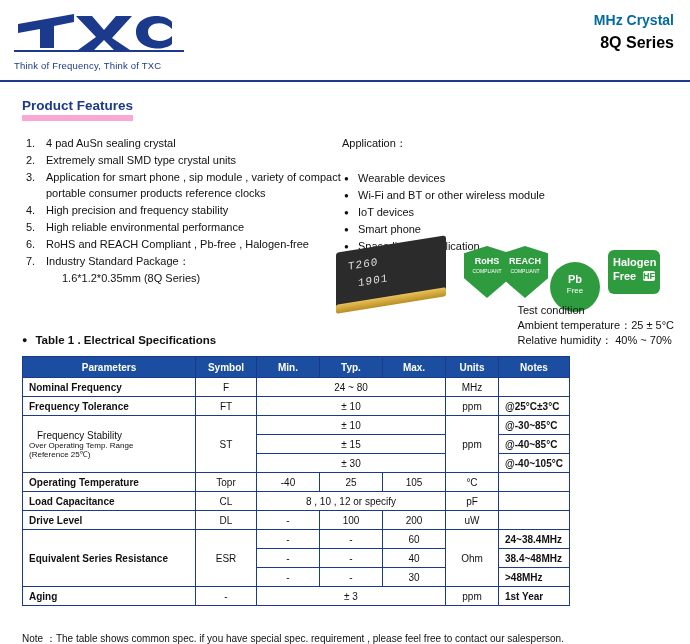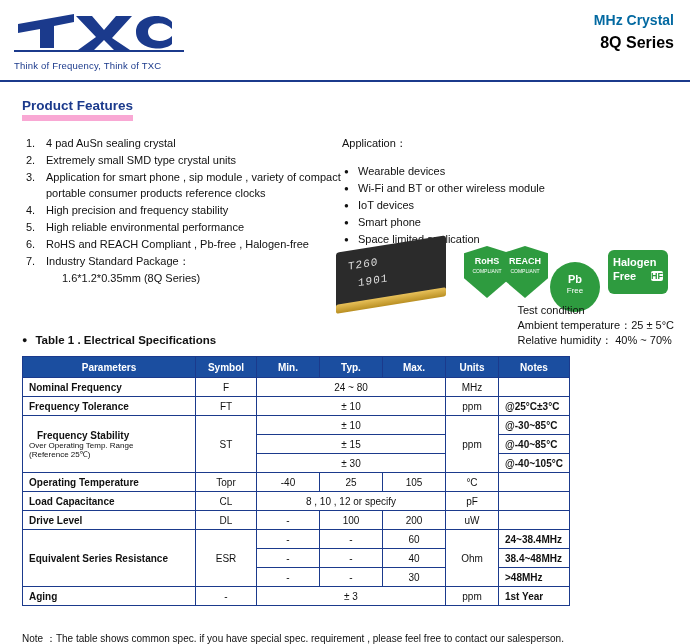--- a/index.html
+++ b/index.html
@@ -49,21 +49,21 @@
   }
   ol.features li .num{
     position:absolute;left:-20px;width:16px;text-align:left;
   }
   .sub-line{padding-left:16px;}
 
   .app-block{
     position:absolute;left:342px;top:0;width:330px;
     font-size:11px;line-height:16px;
   }
-  .app-title{margin-bottom:12px;}
+  .app-title{margin-bottom:19px;}
   .app-block ul{list-style:none;margin:0;padding:0 0 0 16px;}
   .app-block ul li{position:relative;margin-bottom:1px;}
   .app-block ul li:before{
     content:"\25CF";position:absolute;left:-14px;font-size:8px;top:1px;
   }
 
   
   .imgrow{position:absolute;left:336px;top:238px;width:344px;height:72px;}
   .crystal{
     position:absolute;left:0;top:6px;width:110px;height:56px;
@@ -101,21 +101,21 @@
   .circle{
     width:50px;height:50px;border-radius:50%;
     background:#2e9b3f;position:relative;
   }
   .circle .txt{
     position:absolute;left:0;right:0;top:12px;text-align:center;
     color:#fff;font-size:11px;font-weight:bold;line-height:11px;
   }
   .circle .txt small{display:block;font-size:8px;font-weight:normal;}
   .halogen{
-    width:60px;height:44px;border-radius:6px;
+    width:52px;height:44px;border-radius:6px;
     background:#2e9b3f;color:#fff;position:relative;
   }
   .halogen .l1{position:absolute;left:5px;top:6px;font-size:11px;font-weight:bold;}
   .halogen .l2{position:absolute;left:5px;top:20px;font-size:11px;font-weight:bold;}
   .halogen .hf{
     position:absolute;right:5px;top:21px;background:#fff;color:#2e9b3f;
     font-size:9px;font-weight:bold;padding:0 0;border-radius:2px;
   }
 
   
@@ -142,21 +142,21 @@
   th{
     background:#1b4ea0;color:#fff;font-size:10px;font-weight:bold;
     height:18px;border:1px solid #1b3a8c;
   }
   td{
     border:1px solid #1b3a8c;height:18px;padding:0 4px;
     text-align:center;
   }
   td.left{text-align:left;font-weight:bold;padding-left:6px;}
   td.notes{text-align:left;padding-left:6px;font-weight:bold;}
-  .fs-main{font-weight:bold;padding-left:8px;}
+  .fs-main{font-weight:normal;padding-left:8px;}
   .fs-sub{font-weight:normal;font-size:8px;display:block;line-height:9px;}
   .note{
     position:absolute;left:22px;top:632px;font-size:10px;
   }
 </style>
 </head>
 <body>
 
 
 

